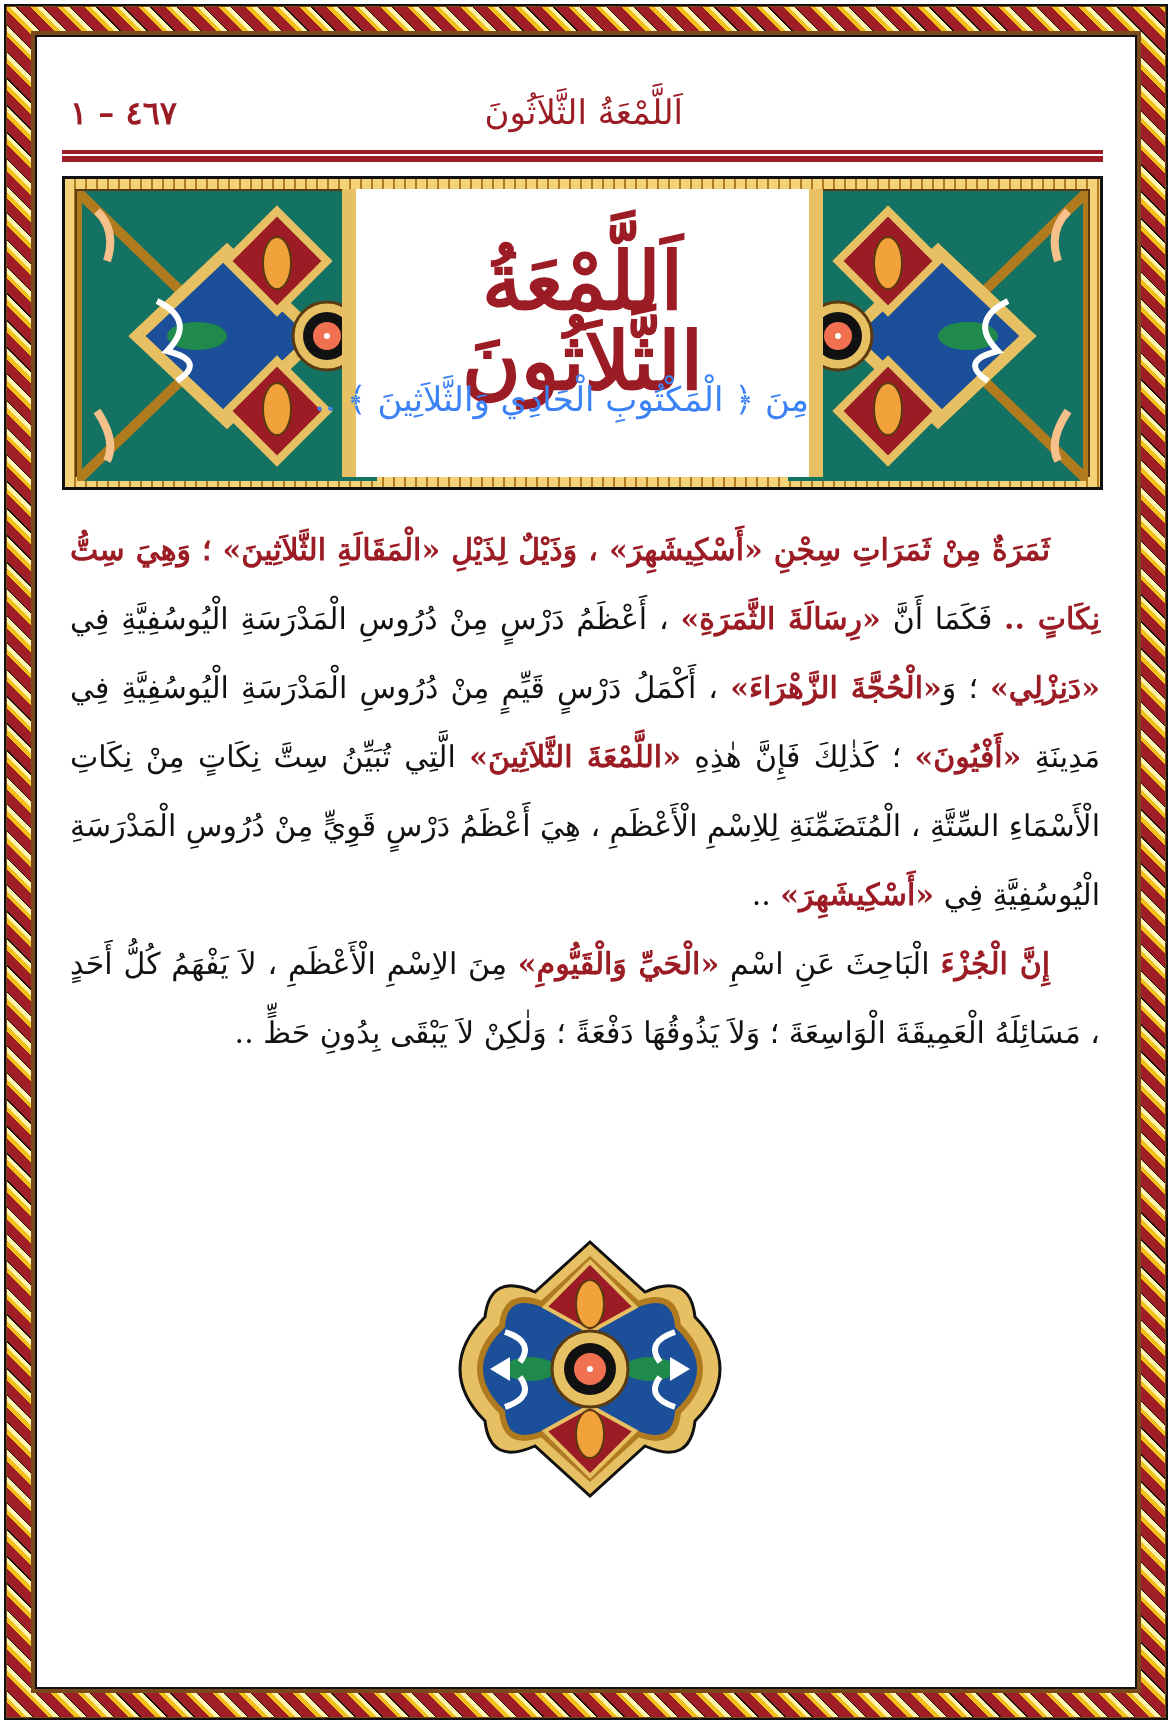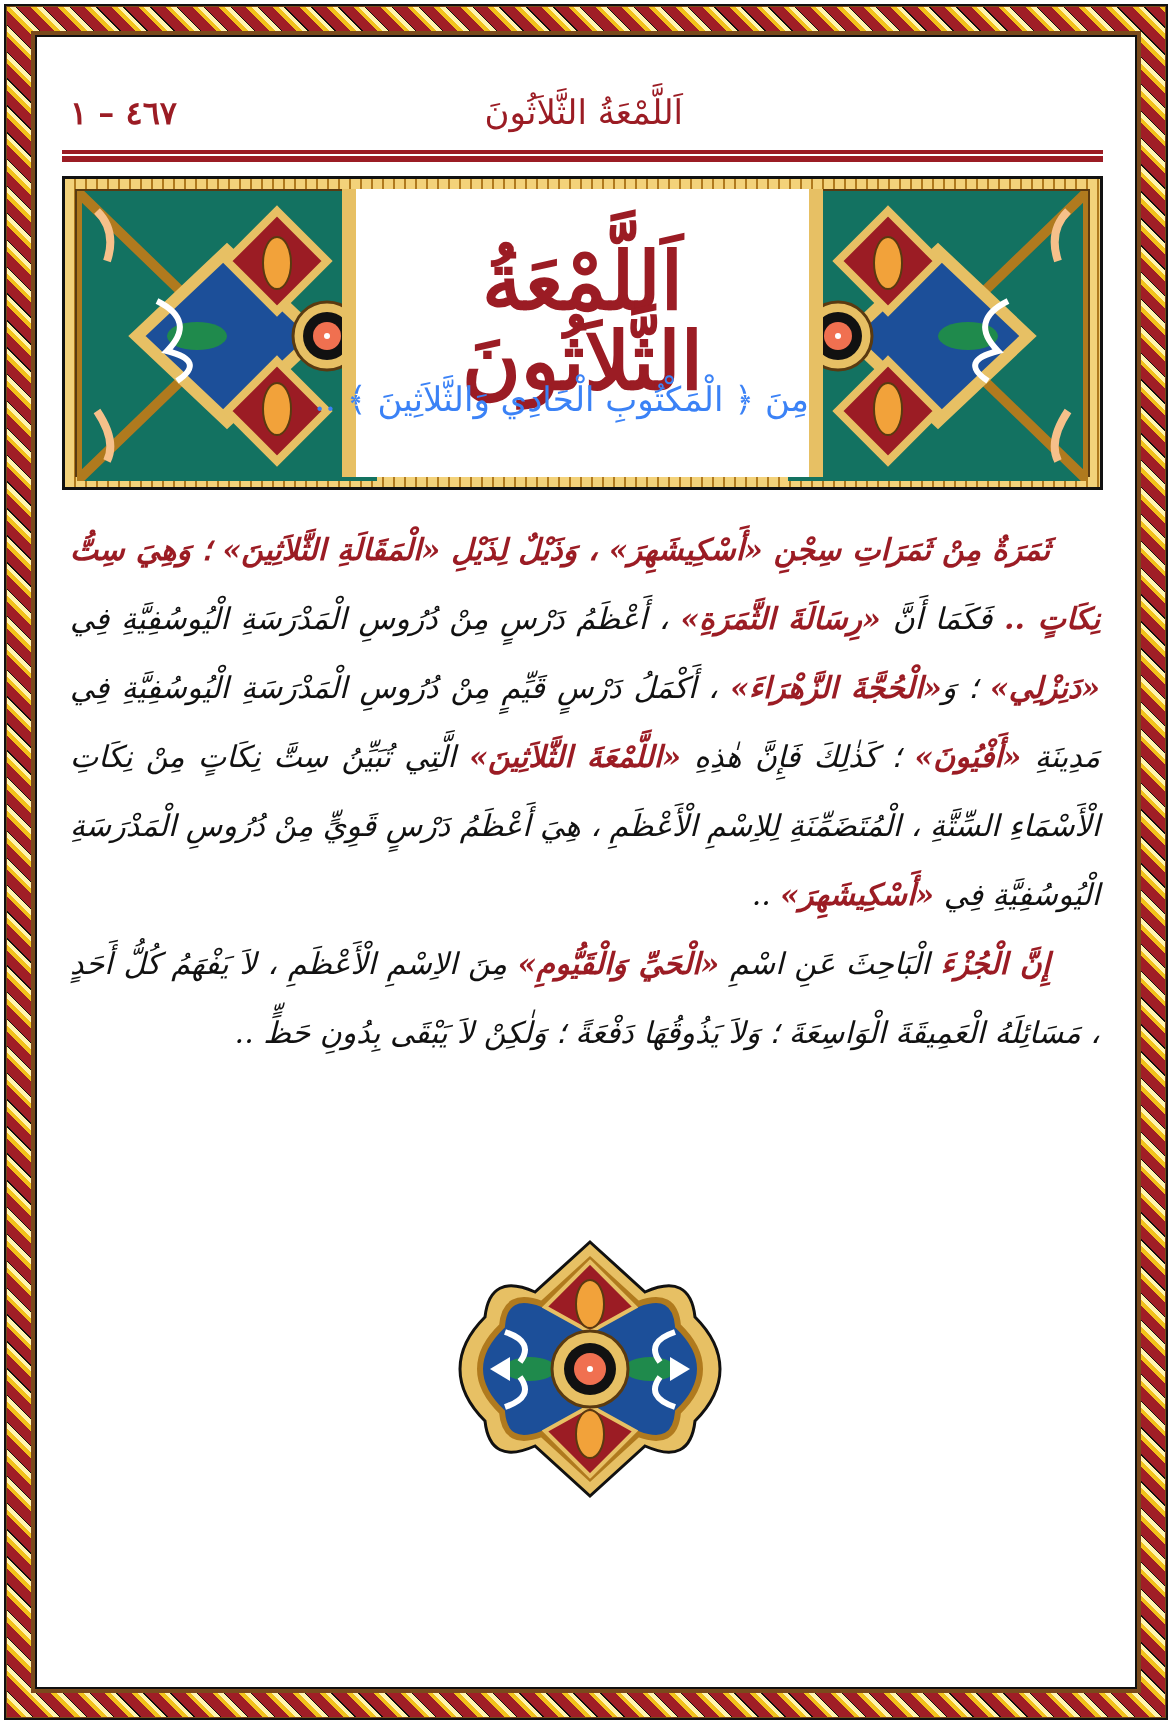--- a/index.html
+++ b/index.html
@@ -73,21 +73,20 @@
   .subtitle {
     position: absolute; left: 0; right: 0; top: 190px; text-align: left;
     font-size: 34px; color: #3b82f6; white-space: nowrap;
   }
 
   
   .body {
     position: absolute; left: 70px; top: 515px; width: 1030px;
     font-size: 30px; line-height: 69px; color: #111; text-align: justify;
     text-align-last: right;
-    font-style: italic;
   }
   .body p { text-indent: 50px; }
   .hl { color: #9b1c24; font-weight: bold; }
 
   
   .bottom-ornament {
     position: absolute; left: 450px; top: 1232px; width: 280px; height: 274px;
   }
 </style>
 </head>

